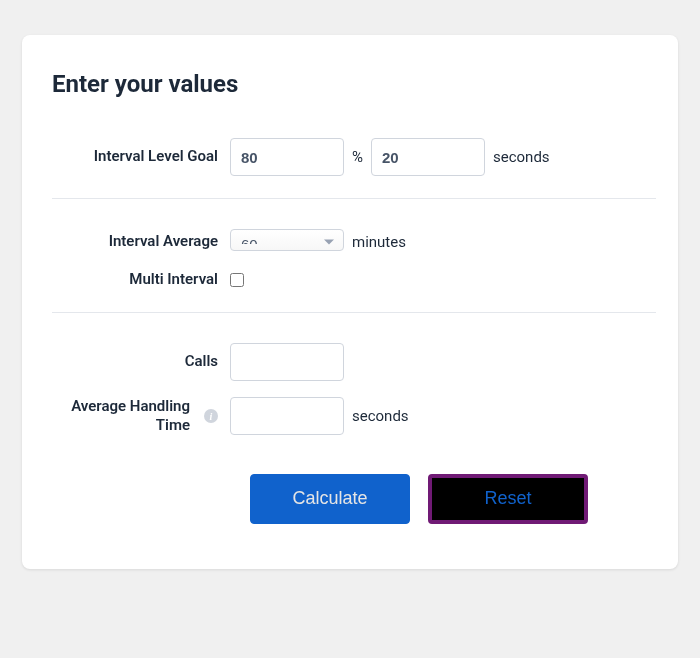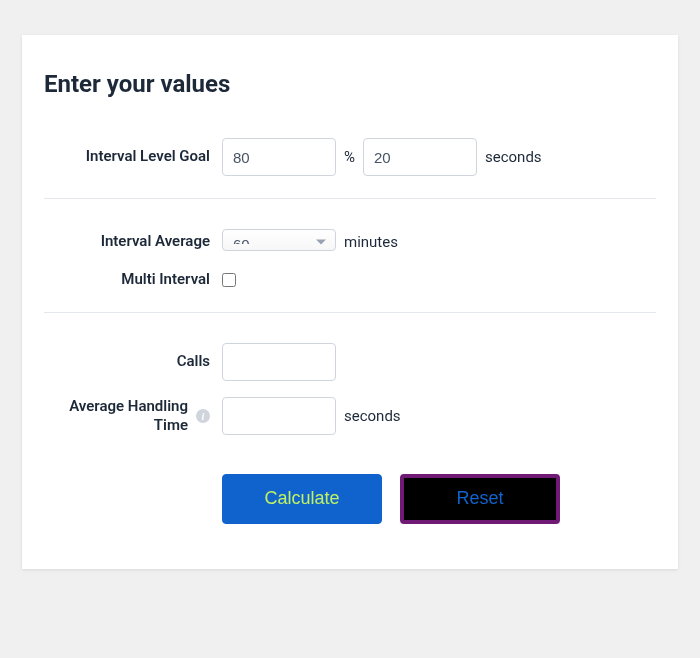--- a/index.html
+++ b/index.html
@@ -9,23 +9,23 @@
     }
     body {
       font-family: -apple-system, BlinkMacSystemFont, "Segoe UI", Roboto, "Helvetica Neue", Arial, sans-serif;
       background: #f0f0f0;
       width: 700px;
       height: 658px;
       padding: 35px 22px;
     }
     .card {
       background: #ffffff;
-      border-radius: 0;
+      border-radius: 8px;
       box-shadow: 0 1px 3px rgba(0,0,0,0.1);
-      padding: 35px 22px 45px 22px;
+      padding: 35px 22px 45px 30px;
     }
     .page-title {
       font-size: 24px;
       font-weight: 700;
       color: #1d2939;
       margin-bottom: 40px;
     }
     .form-group {
       display: flex;
       align-items: center;
@@ -40,21 +40,21 @@
       font-size: 15px;
       line-height: 1.3;
     }
     .form-label.two-line {
       align-self: center;
     }
     .label-info {
       display: inline-flex;
       align-items: center;
       justify-content: flex-end;
-      gap: 8px;
+      gap: 14px;
     }
     .info-icon {
       width: 14px;
       height: 14px;
       border-radius: 50%;
       background: #d0d5dd;
       color: #ffffff;
       font-size: 10px;
       font-weight: 700;
       display: inline-flex;
@@ -65,20 +65,21 @@
       flex-shrink: 0;
     }
     .text-input {
       width: 114px;
       height: 38px;
       border: 1px solid #d0d5dd;
       border-radius: 4px;
       padding: 6px 10px;
       font-size: 15px;
       color: #475467;
+      font-weight: bold;
     }
     .select-wrap {
       position: relative;
       display: inline-block;
     }
     .select-input {
       width: 114px;
       height: 22px;
       border: 1px solid #d0d5dd;
       border-radius: 4px;
@@ -128,22 +129,23 @@
       height: 50px;
       width: 160px;
       font-size: 18px;
       font-weight: 500;
       border-radius: 4px;
       cursor: pointer;
       border: 1px solid transparent;
     }
     .btn-primary {
       background: #1062cc;
-      color: #bef264;
+      color: #e5e5e5;
       border-color: #1062cc;
+      margin-left: 20px;
     }
     .btn-secondary {
       background: #000000;
       color: #1062cc;
       border: 4px solid #701a75;
     }
   </style>
 </head>
 <body>
 

